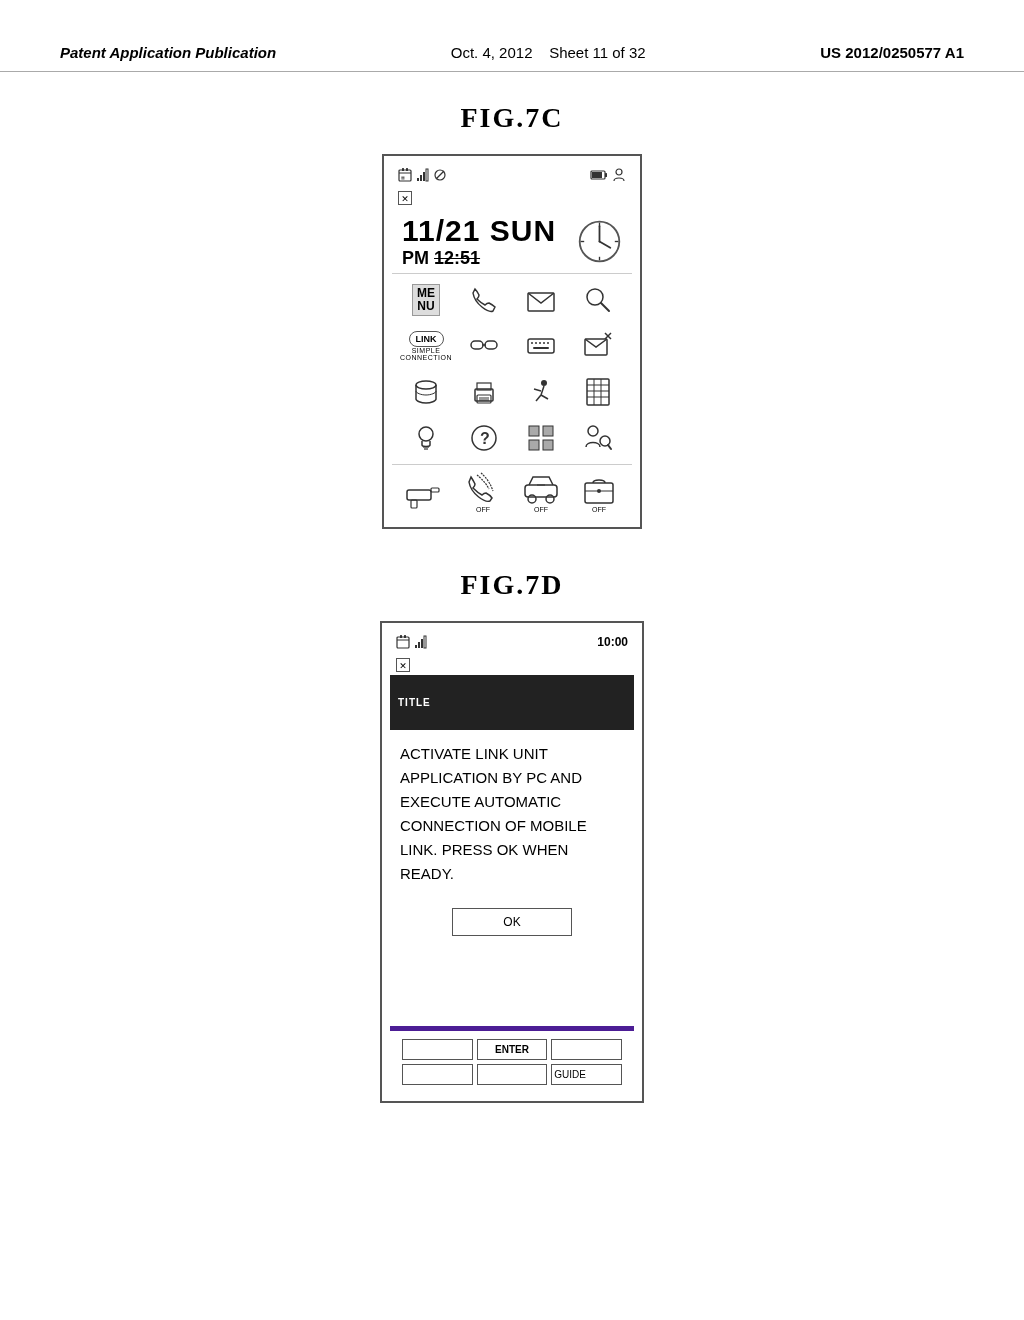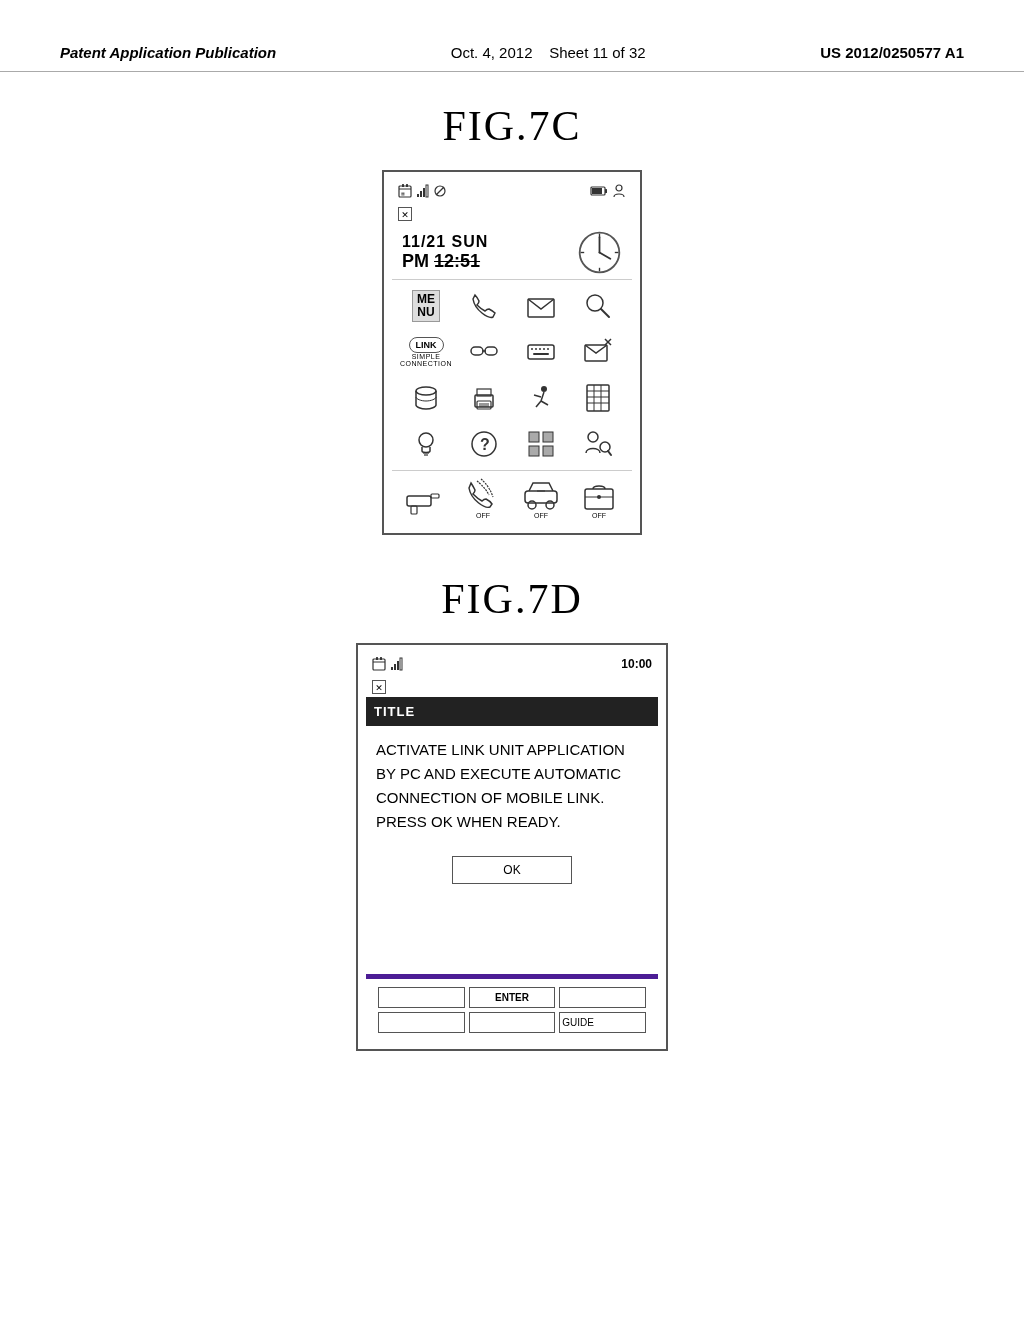--- a/index.html
+++ b/index.html
@@ -37,22 +37,22 @@
     
     .main-content {
       display: flex;
       flex-direction: column;
       align-items: center;
       padding: 30px 60px;
     }
 
     
     .fig-title {
-      font-size: 42px;
-      font-weight: normal;
+      font-size: 28px;
+      font-weight: bold;
       letter-spacing: 2px;
       margin-bottom: 20px;
       font-family: 'Times New Roman', serif;
     }
 
     
     .phone-mockup {
       border: 2px solid #555;
       background: #fff;
       padding: 8px;
@@ -90,21 +90,21 @@
       border-bottom: 1px solid #ccc;
     }
 
     .datetime-row {
       display: flex;
       align-items: center;
       justify-content: space-between;
     }
 
     .date-text {
-      font-size: 16px;
+      font-size: 30px;
       font-weight: bold;
       letter-spacing: 1px;
     }
 
     .time-icon {
       width: 45px;
       height: 45px;
     }
 
     
@@ -167,29 +167,29 @@
       display: flex;
       flex-direction: column;
       align-items: center;
       justify-content: flex-end;
       font-size: 7px;
       position: relative;
     }
 
     
     .phone-7d {
-      width: 312px;
+      width: 264px;
     }
 
     .phone-title-bar {
       background: #222;
       color: #fff;
-      font-size: 13px;
-      font-weight: bold;
-      padding: 7px 8px;
+      font-size: 10px;
+      font-weight: bold;
+      padding: 22px 8px;
       letter-spacing: 1px;
     }
 
     .phone-body-content {
       padding: 12px 10px;
       font-size: 11px;
       line-height: 1.5;
       min-height: 120px;
     }
 

